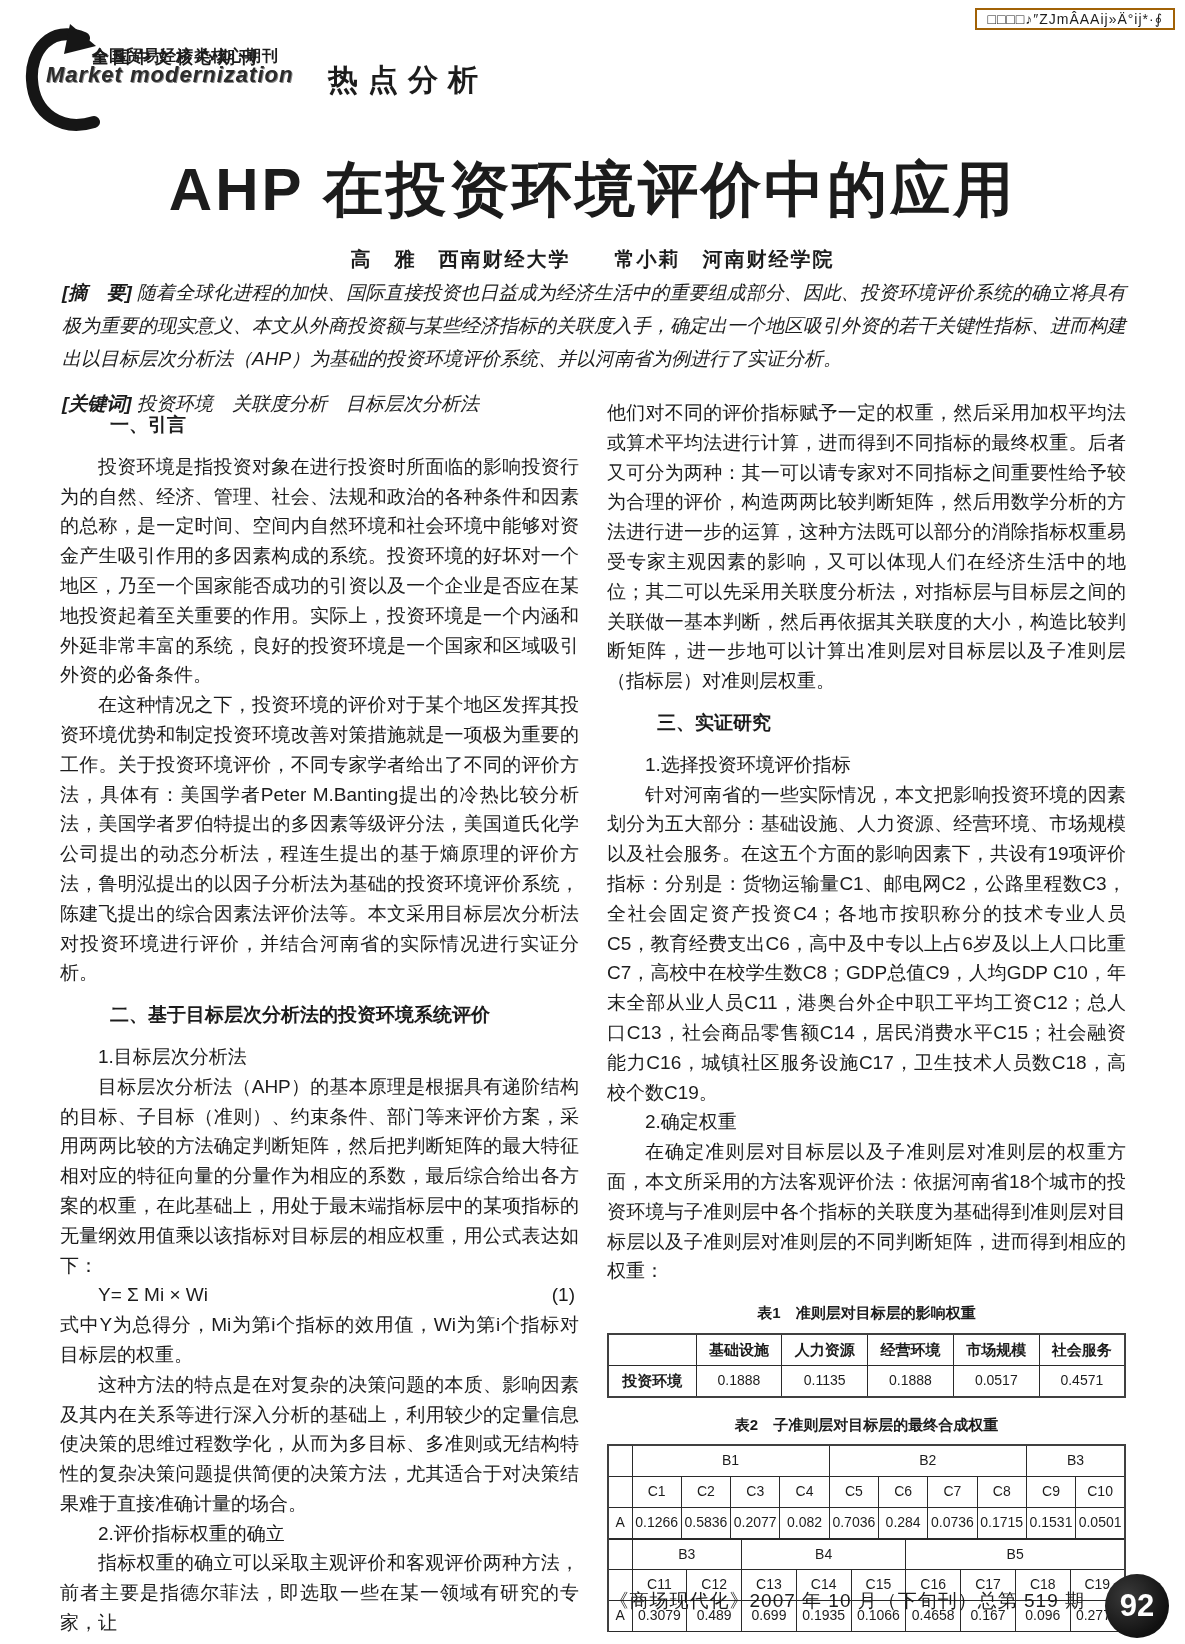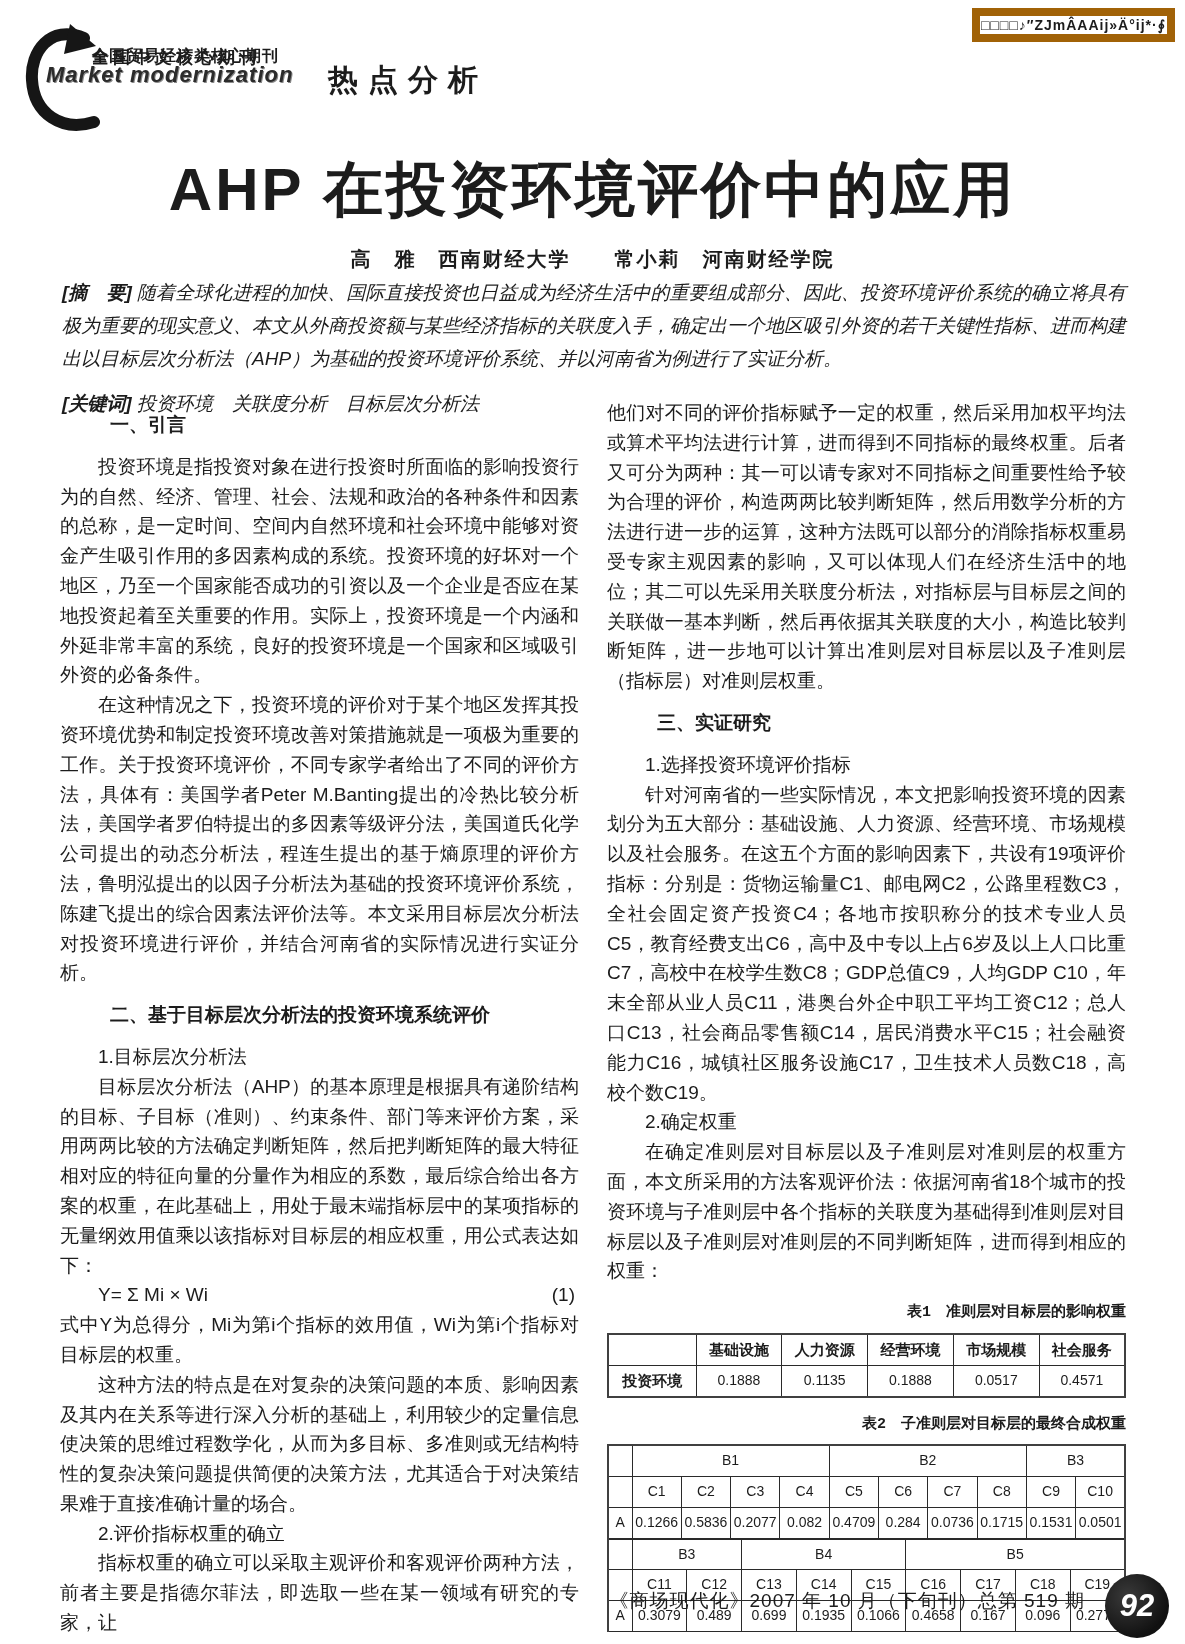--- a/index.html
+++ b/index.html
@@ -6,22 +6,22 @@
   .page{position:relative;width:1185px;height:1644px;background:#ffffff;color:#1c1c1c;
         font-family:"Liberation Sans", sans-serif;overflow:hidden;margin:0 auto;}
 
   
   .logo-swirl{position:absolute;left:24px;top:22px;}
   .jline1{position:absolute;left:92px;top:26px;font-size:17px;font-weight:bold;letter-spacing:4px;margin-top:20px;}
   .jline2{position:absolute;left:92px;top:46px;font-size:16px;font-weight:bold;letter-spacing:1px;}
   .jlogo-en{position:absolute;left:46px;top:62px;font-size:22px;font-weight:900;font-style:italic;
             color:#2b2b2b;letter-spacing:1px;text-shadow:1px 1px 0 #8a8a8a;}
   .section-label{position:absolute;left:328px;top:60px;font-size:30px;font-weight:900;letter-spacing:10px;}
-  .corner-stamp{position:absolute;right:10px;top:8px;border:8px solid #a16207;padding:1px 1px;
-                font-size:14px;font-weight:bold;letter-spacing:1px;white-space:nowrap;}
+  .corner-stamp{position:absolute;right:10px;top:8px;border:2px solid #a16207;padding:1px 10px;
+                font-size:14px;font-weight:normal;letter-spacing:1px;white-space:nowrap;}
 
   
   .title{position:absolute;left:0;top:150px;width:100%;text-align:center;font-size:60px;
          font-weight:900;letter-spacing:3px;}
   .authors{position:absolute;left:0;top:246px;width:100%;text-align:center;font-size:20px;
            font-weight:bold;letter-spacing:2px;}
 
   
   .abstract{position:absolute;left:62px;top:276px;width:1064px;font-style:italic;
             font-size:19px;line-height:33px;text-align:justify;}
@@ -32,38 +32,38 @@
   
   .columns{position:absolute;left:60px;top:398px;width:1066px;display:flex;gap:28px;}
   .col{width:519px;font-size:19px;line-height:29.8px;text-align:justify;}
   .col p{margin:0;text-indent:2em;}
   .col p.noindent{text-indent:0;}
   .h1{font-weight:bold;text-indent:2em;margin:12px;}
   .formula{display:flex;justify-content:space-between;padding-left:2em;align-items:flex-end;}
   .formula .fnum{padding-right:4px;}
 
   
-  .tbl-caption{text-align:right;font-weight:bold;font-size:15px;margin:12px 0 5px;text-indent:0 !important;font-family:Liberation Mono, monospace;}
+  .tbl-caption{text-align:center;font-weight:bold;font-size:15px;margin:12px 0 5px;text-indent:0 !important;}
   table{border-collapse:collapse;width:100%;table-layout:fixed;border:2px solid #404040;}
   td,th{border:1px solid #2a2a2a;text-align:center;font-size:14px;padding:0;height:29px;
         overflow:hidden;white-space:nowrap;}
   .t1 th{font-weight:bold;font-size:15px;}
   .t1 .rowlab{font-weight:bold;font-size:15px;}
   .t1 col.c0{width:88px;}
   .t2 th{font-weight:normal;}
   .t2 col.c0{width:24px;}
   .t2{border-bottom-width:1px;}
   .t2b{border-top-width:1px;}
 
   
   .footer{position:absolute;top:1588px;right:100px;font-size:19px;letter-spacing:1px;}
   .page-badge{position:absolute;top:1574px;right:16px;width:64px;height:64px;border-radius:50%;
               background:radial-gradient(circle at 35% 35%, #3a3a3a, #111 70%);color:#fff;
               display:flex;align-items:center;justify-content:center;font-size:31px;
-              font-weight:900;font-style:italic;}
+              font-weight:900;}
 </style>
 </head>
 <body>
 
 <div class="page">
 
   <div class="logo-swirl">
     <svg width="78" height="112" viewBox="0 0 78 112">
       <path d="M60 16 C 26 2, 6 30, 8 58 C 10 92, 38 110, 70 100" fill="none" stroke="#161616" stroke-width="12" stroke-linecap="round"></path>
       <polygon points="46,2 72,24 40,32" fill="#161616"></polygon>
@@ -174,21 +174,21 @@
           <th>C8</th>
           <th>C9</th>
           <th>C10</th>
         </tr>
         <tr>
           <td>A</td>
           <td>0.1266</td>
           <td>0.5836</td>
           <td>0.2077</td>
           <td>0.082</td>
-          <td>0.4709</td>
+          <td>0.7036</td>
           <td>0.284</td>
           <td>0.0736</td>
           <td>0.1715</td>
           <td>0.1531</td>
           <td>0.0501</td>
         </tr>
       </tbody>
         </table>
       <table class="t2 t2b">
         <colgroup>

